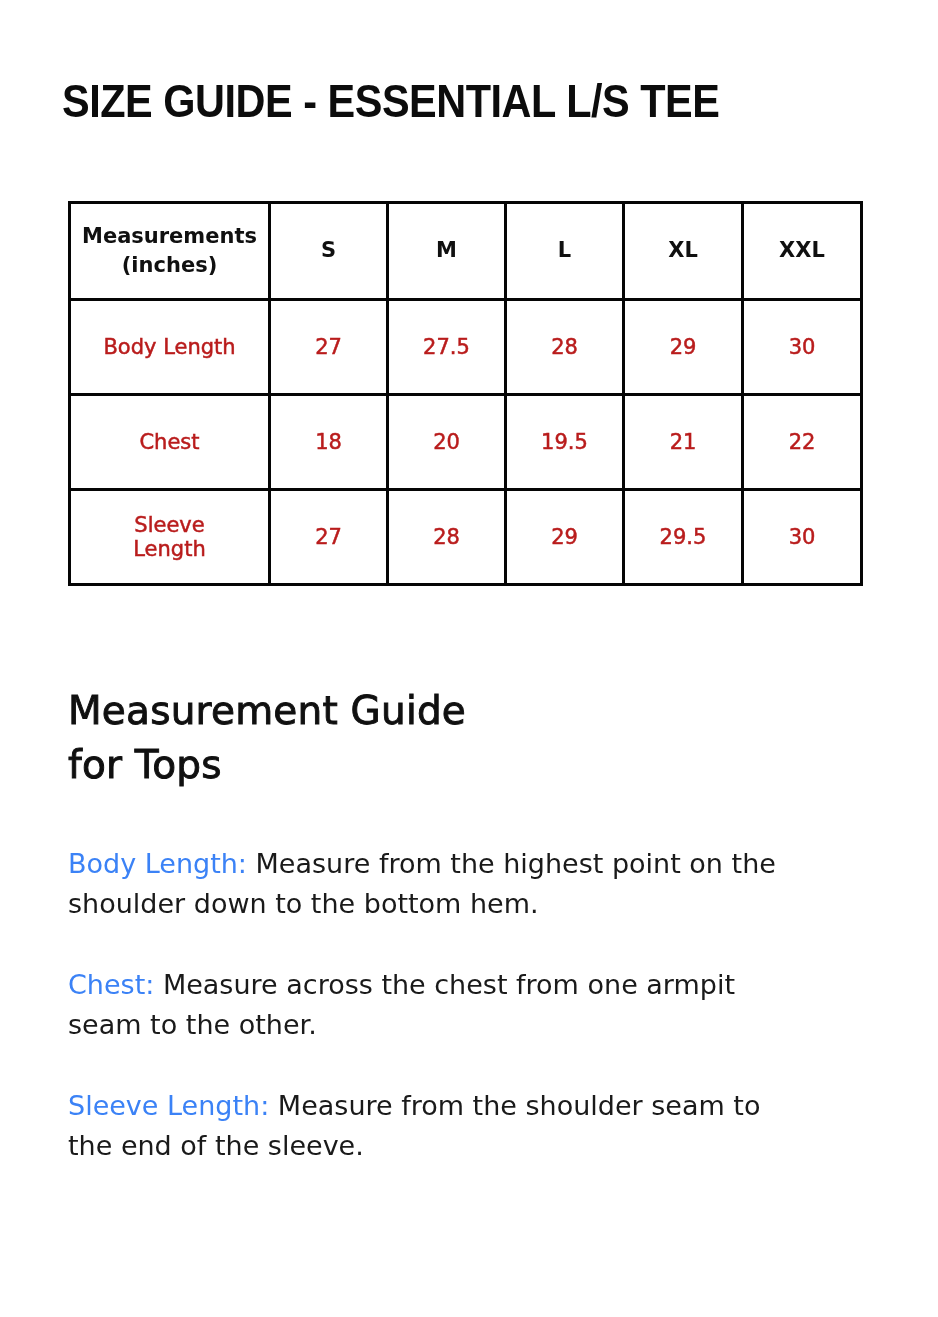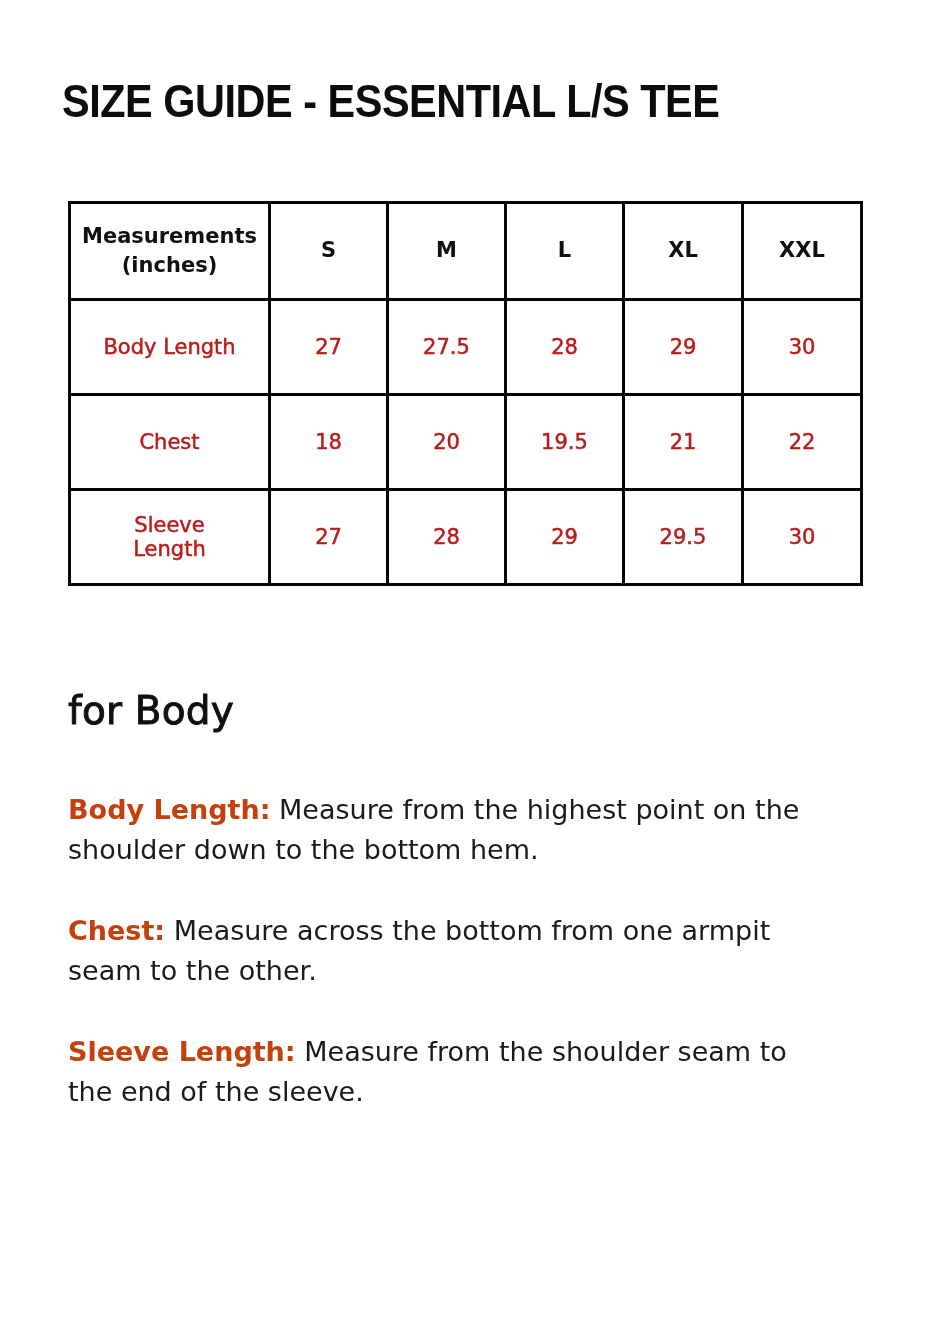--- a/index.html
+++ b/index.html
@@ -78,21 +78,21 @@
   h2.guide-heading .hline { display: block; }
   
   .guide-text {
     margin: 52px 0 0 68px;
     max-width: 745px;
     font-size: 27px;
     line-height: 40px;
     color: #1a1a1a;
   }
   .guide-text p { margin: 0 0 41px 0; }
-  .guide-text strong { font-weight: 700; color: #c2410c; }
+  .guide-text strong { font-weight: 400; color: #3b82f6; }
 </style>
 </head>
 <body>
 
 <div class="page">
 
   <h1 class="page-title"><span class="condense">SIZE GUIDE - ESSENTIAL L/S TEE</span></h1>
 
   <table class="size-table">
     <colgroup>
@@ -135,22 +135,23 @@
         <td>27</td>
         <td>28</td>
         <td>29</td>
         <td>29.5</td>
         <td>30</td>
       </tr>
     </tbody>
   </table>
 
   <h2 class="guide-heading">
-    <span class="hline">for Body</span>
+    <span class="hline">Measurement Guide</span>
+    <span class="hline">for Tops</span>
   </h2>
 
   <div class="guide-text">
     <p><strong>Body Length:</strong> <span>Measure from the highest point on the shoulder down to the bottom hem.</span></p>
-    <p><strong>Chest:</strong> <span>Measure across the bottom from one armpit seam to the other.</span></p>
+    <p><strong>Chest:</strong> <span>Measure across the chest from one armpit seam to the other.</span></p>
     <p><strong>Sleeve Length:</strong> <span>Measure from the shoulder seam to the end of the sleeve.</span></p>
   </div>
 
 </div>
 
 </body></html>

